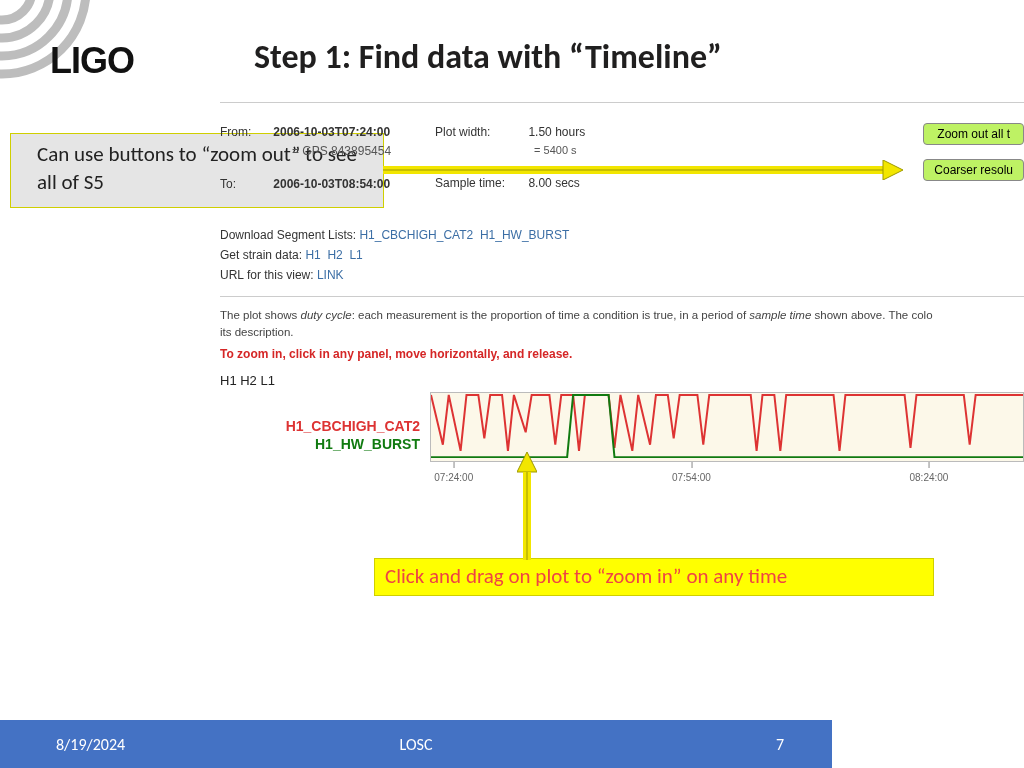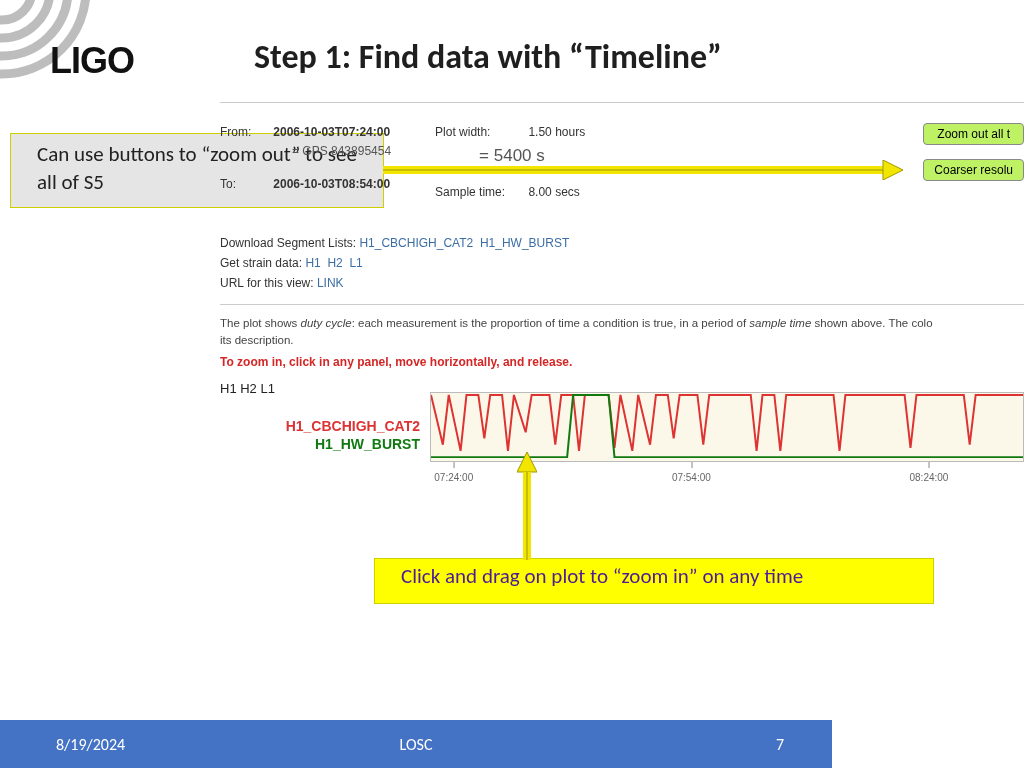--- a/index.html
+++ b/index.html
@@ -75,21 +75,21 @@
   .info-row {
     display: flex;
     gap: 44px;
     line-height: 1.6;
   }
   .info-col { flex: 0 0 auto; }
   .info-col .lbl { display: inline-block; width: 50px; }
   .info-col .val { font-weight: bold; }
   .sub { font-size: 12px; color: #555; margin-left: 72px; }
   .info-col2 .lbl2 { display: inline-block; width: 90px; }
-  .info-col2 .sub2 { font-size: 17px; color: #555; margin-left: 44px; }
+  .info-col2 .sub2 { font-size: 11px; color: #555; margin-left: 99px; }
   .btncol { display: flex; flex-direction: column; gap: 14px; margin-left: auto; }
   .btn {
     border: 1px solid #888;
     border-radius: 4px;
     background: #bef264;
     padding: 3px 10px;
     font-size: 12px;
     white-space: nowrap;
     cursor: pointer;
     font-family: Verdana, Arial, sans-serif;
@@ -143,26 +143,26 @@
     color: #666;
     font-family: Verdana, Arial, sans-serif;
   }
   .xtick { position: absolute; transform: translateX(-50%); }
   .tick-line { position:absolute; top:-10px; width:1px; height:6px; background:#888; left:50%; }
   .callout2 {
     position: absolute;
     top: 558px;
     left: 374px;
     width: 560px;
-    height: 46px;
+    height: 38px;
     background: #ffff00;
     border: 1.5px solid #cfcf00;
-    padding: 4px 26px;
+    padding: 4px 10px;
     font-size: 21px;
-    color: #4c1d95;
+    color: #ef4444;
   }
   .arrow2 {
     position: absolute;
     top: 452px;
     left: 517px;
     width: 20px;
     height: 108px;
     z-index: 5;
   }
   .footer {

